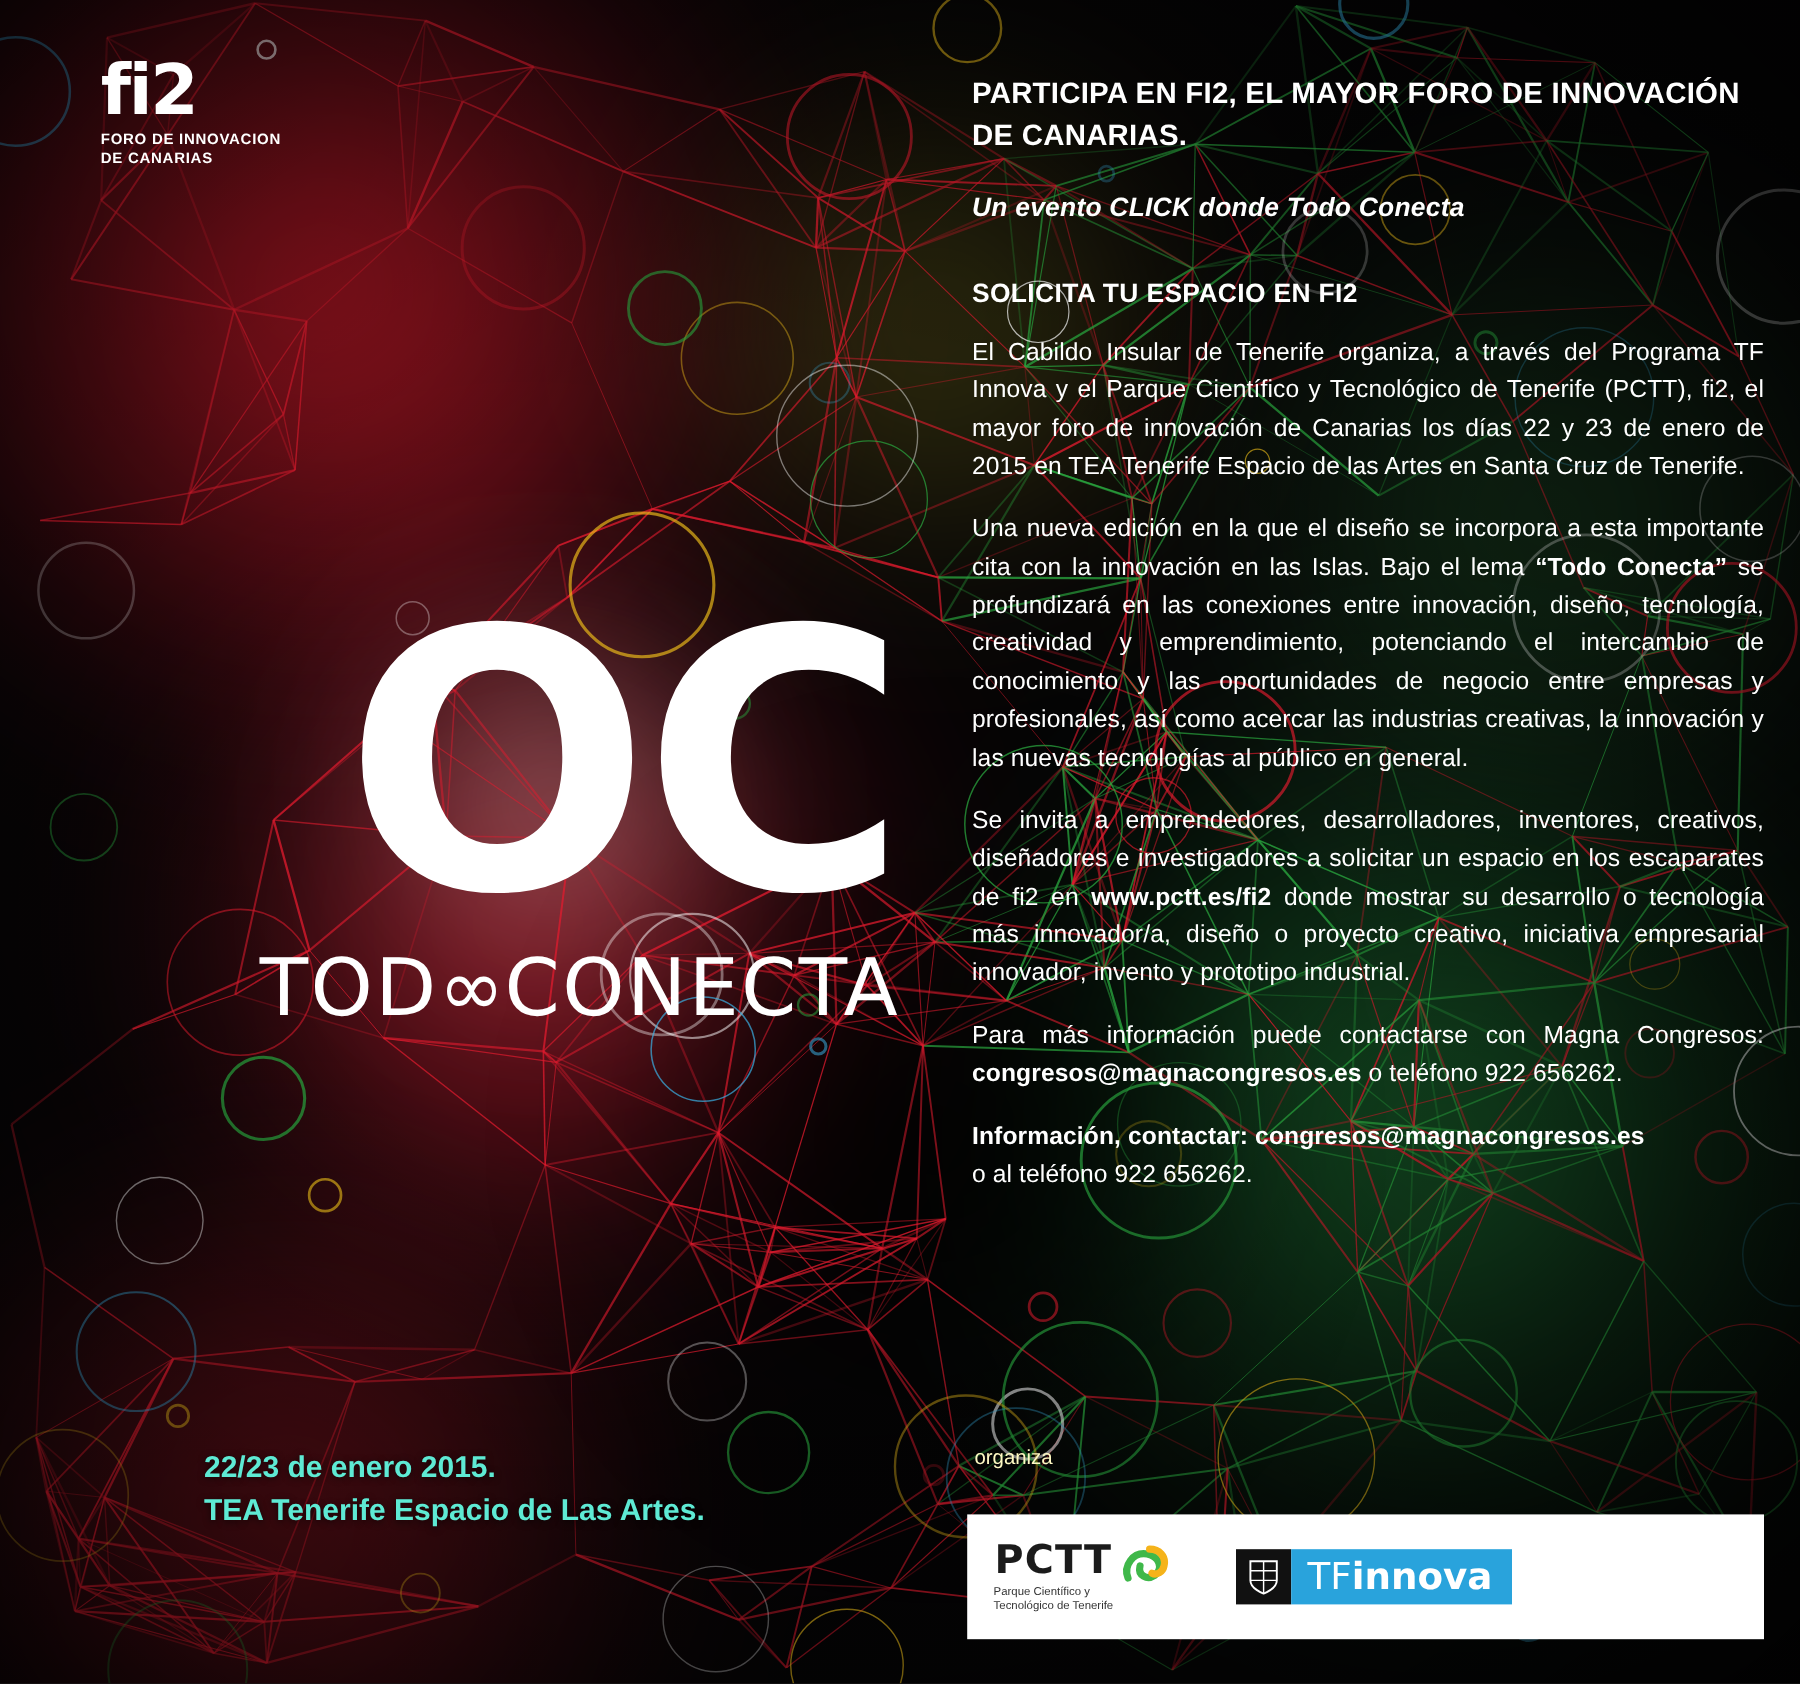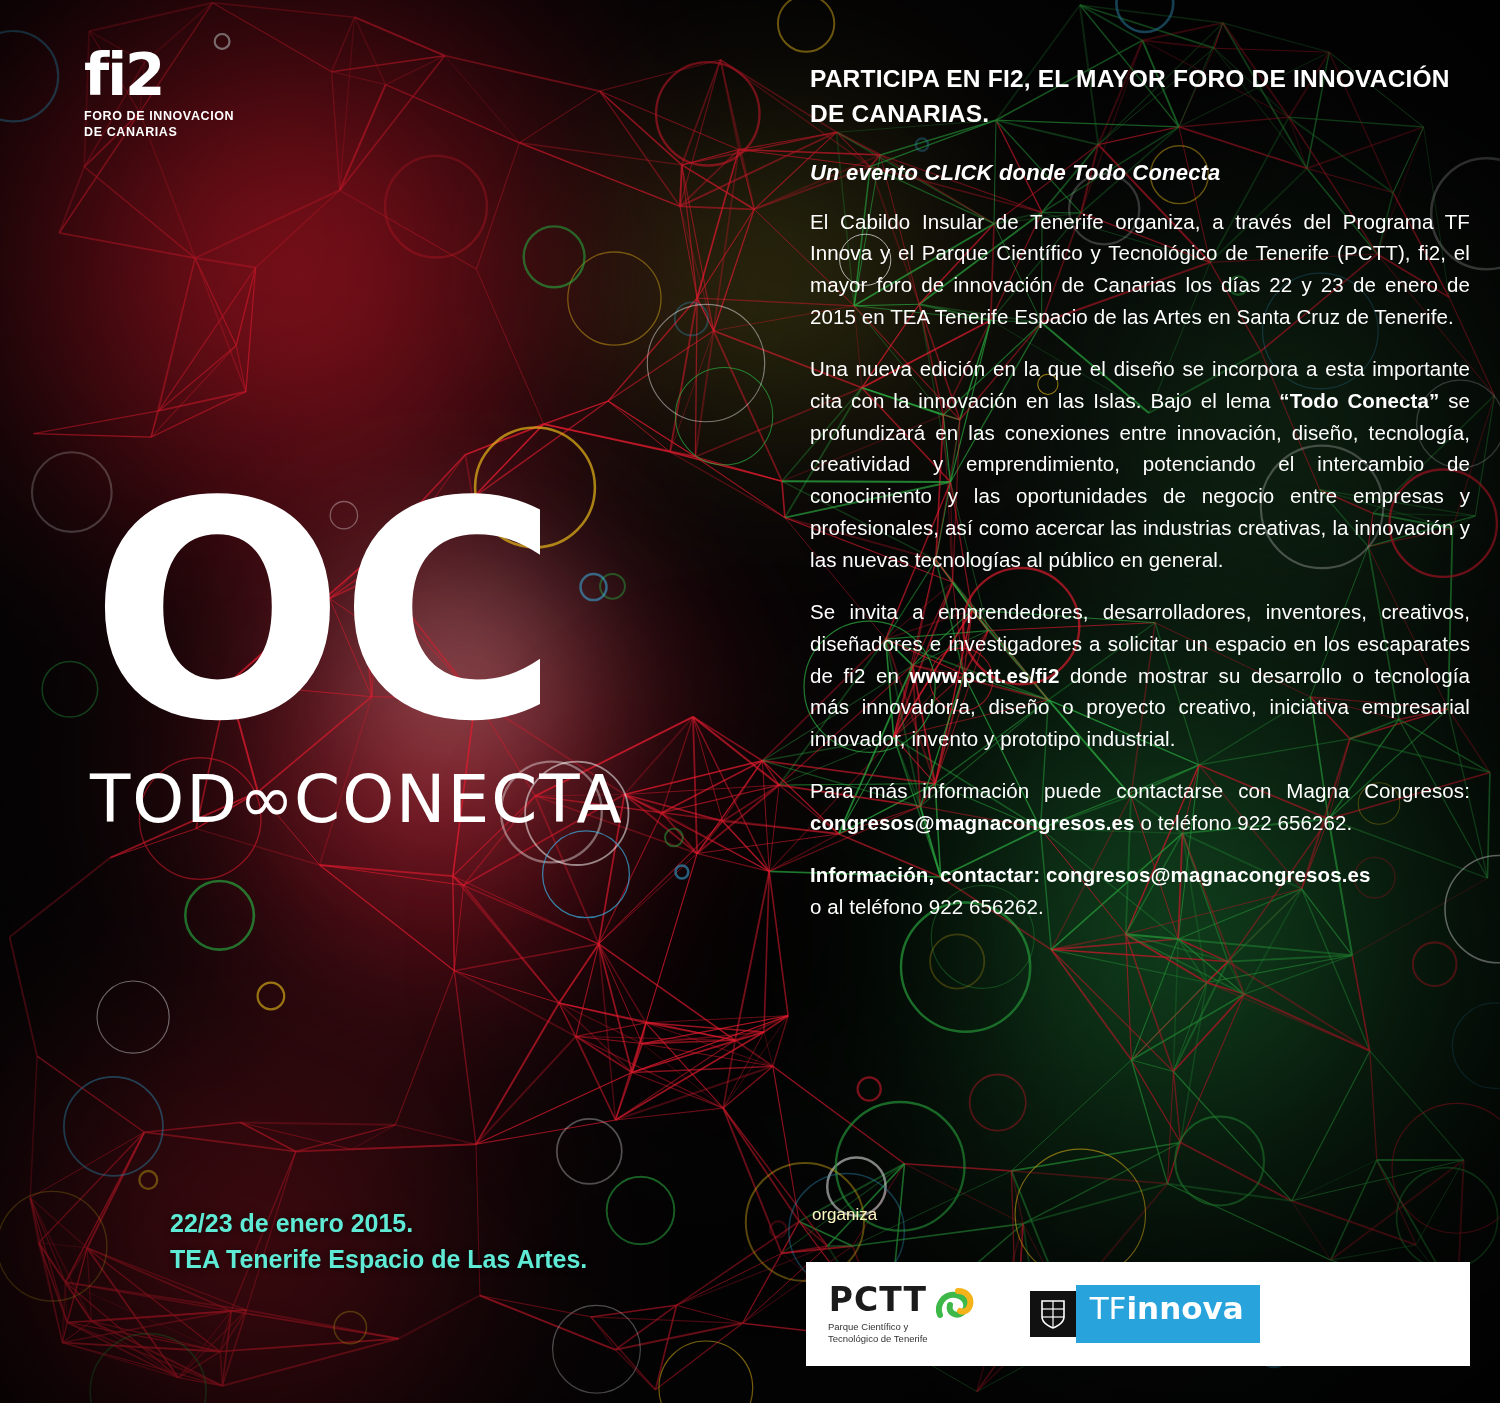--- a/index.html
+++ b/index.html
@@ -64,23 +64,23 @@
   .fi2-sub {
     margin-top: 6px;
     font-size: 12.5px;
     font-weight: bold;
     letter-spacing: 0.6px;
     line-height: 1.25;
   }
 
   .oc-wrap {
     position: absolute;
-    left: 90px; top: 470px;
+    left: 90px; top: 494px;
     width: 660px;
-    text-align: left;
+    text-align: right;
     color: #fff;
   }
   .oc-mark {
     font-size: 300px;
     line-height: 0.95;
     font-weight: bold;
     letter-spacing: -6px;
     font-family: "DejaVu Sans", sans-serif;
   }
   .todoconecta {
@@ -185,21 +185,21 @@
     width: 46px; height: 46px;
     background: #111;
     display: flex; align-items: center; justify-content: center;
   }
   .tf-innova {
     height: 46px;
     background: #29a3dc;
     color: #fff;
     display: flex;
     align-items: center;
-    padding: 0 16px 12px 14px;
+    padding: 0 16px 0 14px;
     font-size: 31px;
     letter-spacing: 0px;
     font-family: "DejaVu Sans", sans-serif;
   }
   .tf-innova .light { font-weight: normal; }
   .tf-innova .bold { font-weight: bold; }
 </style>
 </head>
 <body>
 
@@ -1088,20 +1088,21 @@
   </div>
 
   <div class="date-block">
     <div>22/23 de enero 2015.</div>
     <div>TEA Tenerife Espacio de Las Artes.</div>
   </div>
 
   <div class="right">
     <div class="r-head">PARTICIPA EN FI2, EL MAYOR FORO DE INNOVACIÓN DE CANARIAS.</div>
     <div class="r-claim">Un evento CLICK donde Todo Conecta</div>
+    <div class="r-sub">SOLICITA TU ESPACIO EN FI2</div>
 
     <p class="r-p">El Cabildo Insular de Tenerife organiza, a través del Programa TF Innova y el Parque Científico y Tecnológico de Tenerife (PCTT), fi2, el mayor foro de innovación de Canarias los días 22 y 23 de enero de 2015 en TEA Tenerife Espacio de las Artes en Santa Cruz de Tenerife.</p>
 
     <p class="r-p">
       <span>Una nueva edición en la que el diseño se incorpora a esta importante cita con la innovación en las Islas. Bajo el lema </span><b>“Todo Conecta”</b><span> se profundizará en las conexiones entre innovación, diseño, tecnología, creatividad y emprendimiento, potenciando el intercambio de conocimiento y las oportunidades de negocio entre empresas y profesionales, así como acercar las industrias creativas, la innovación y las nuevas tecnologías al público en general.</span>
     </p>
 
     <p class="r-p">
       <span>Se invita a emprendedores, desarrolladores, inventores, creativos, diseñadores e investigadores a solicitar un espacio en los escaparates de fi2 en </span><b>www.pctt.es/fi2</b><span> donde mostrar su desarrollo o tecnología más innovador/a, diseño o proyecto creativo, iniciativa empresarial innovador, invento y prototipo industrial.</span>
     </p>

